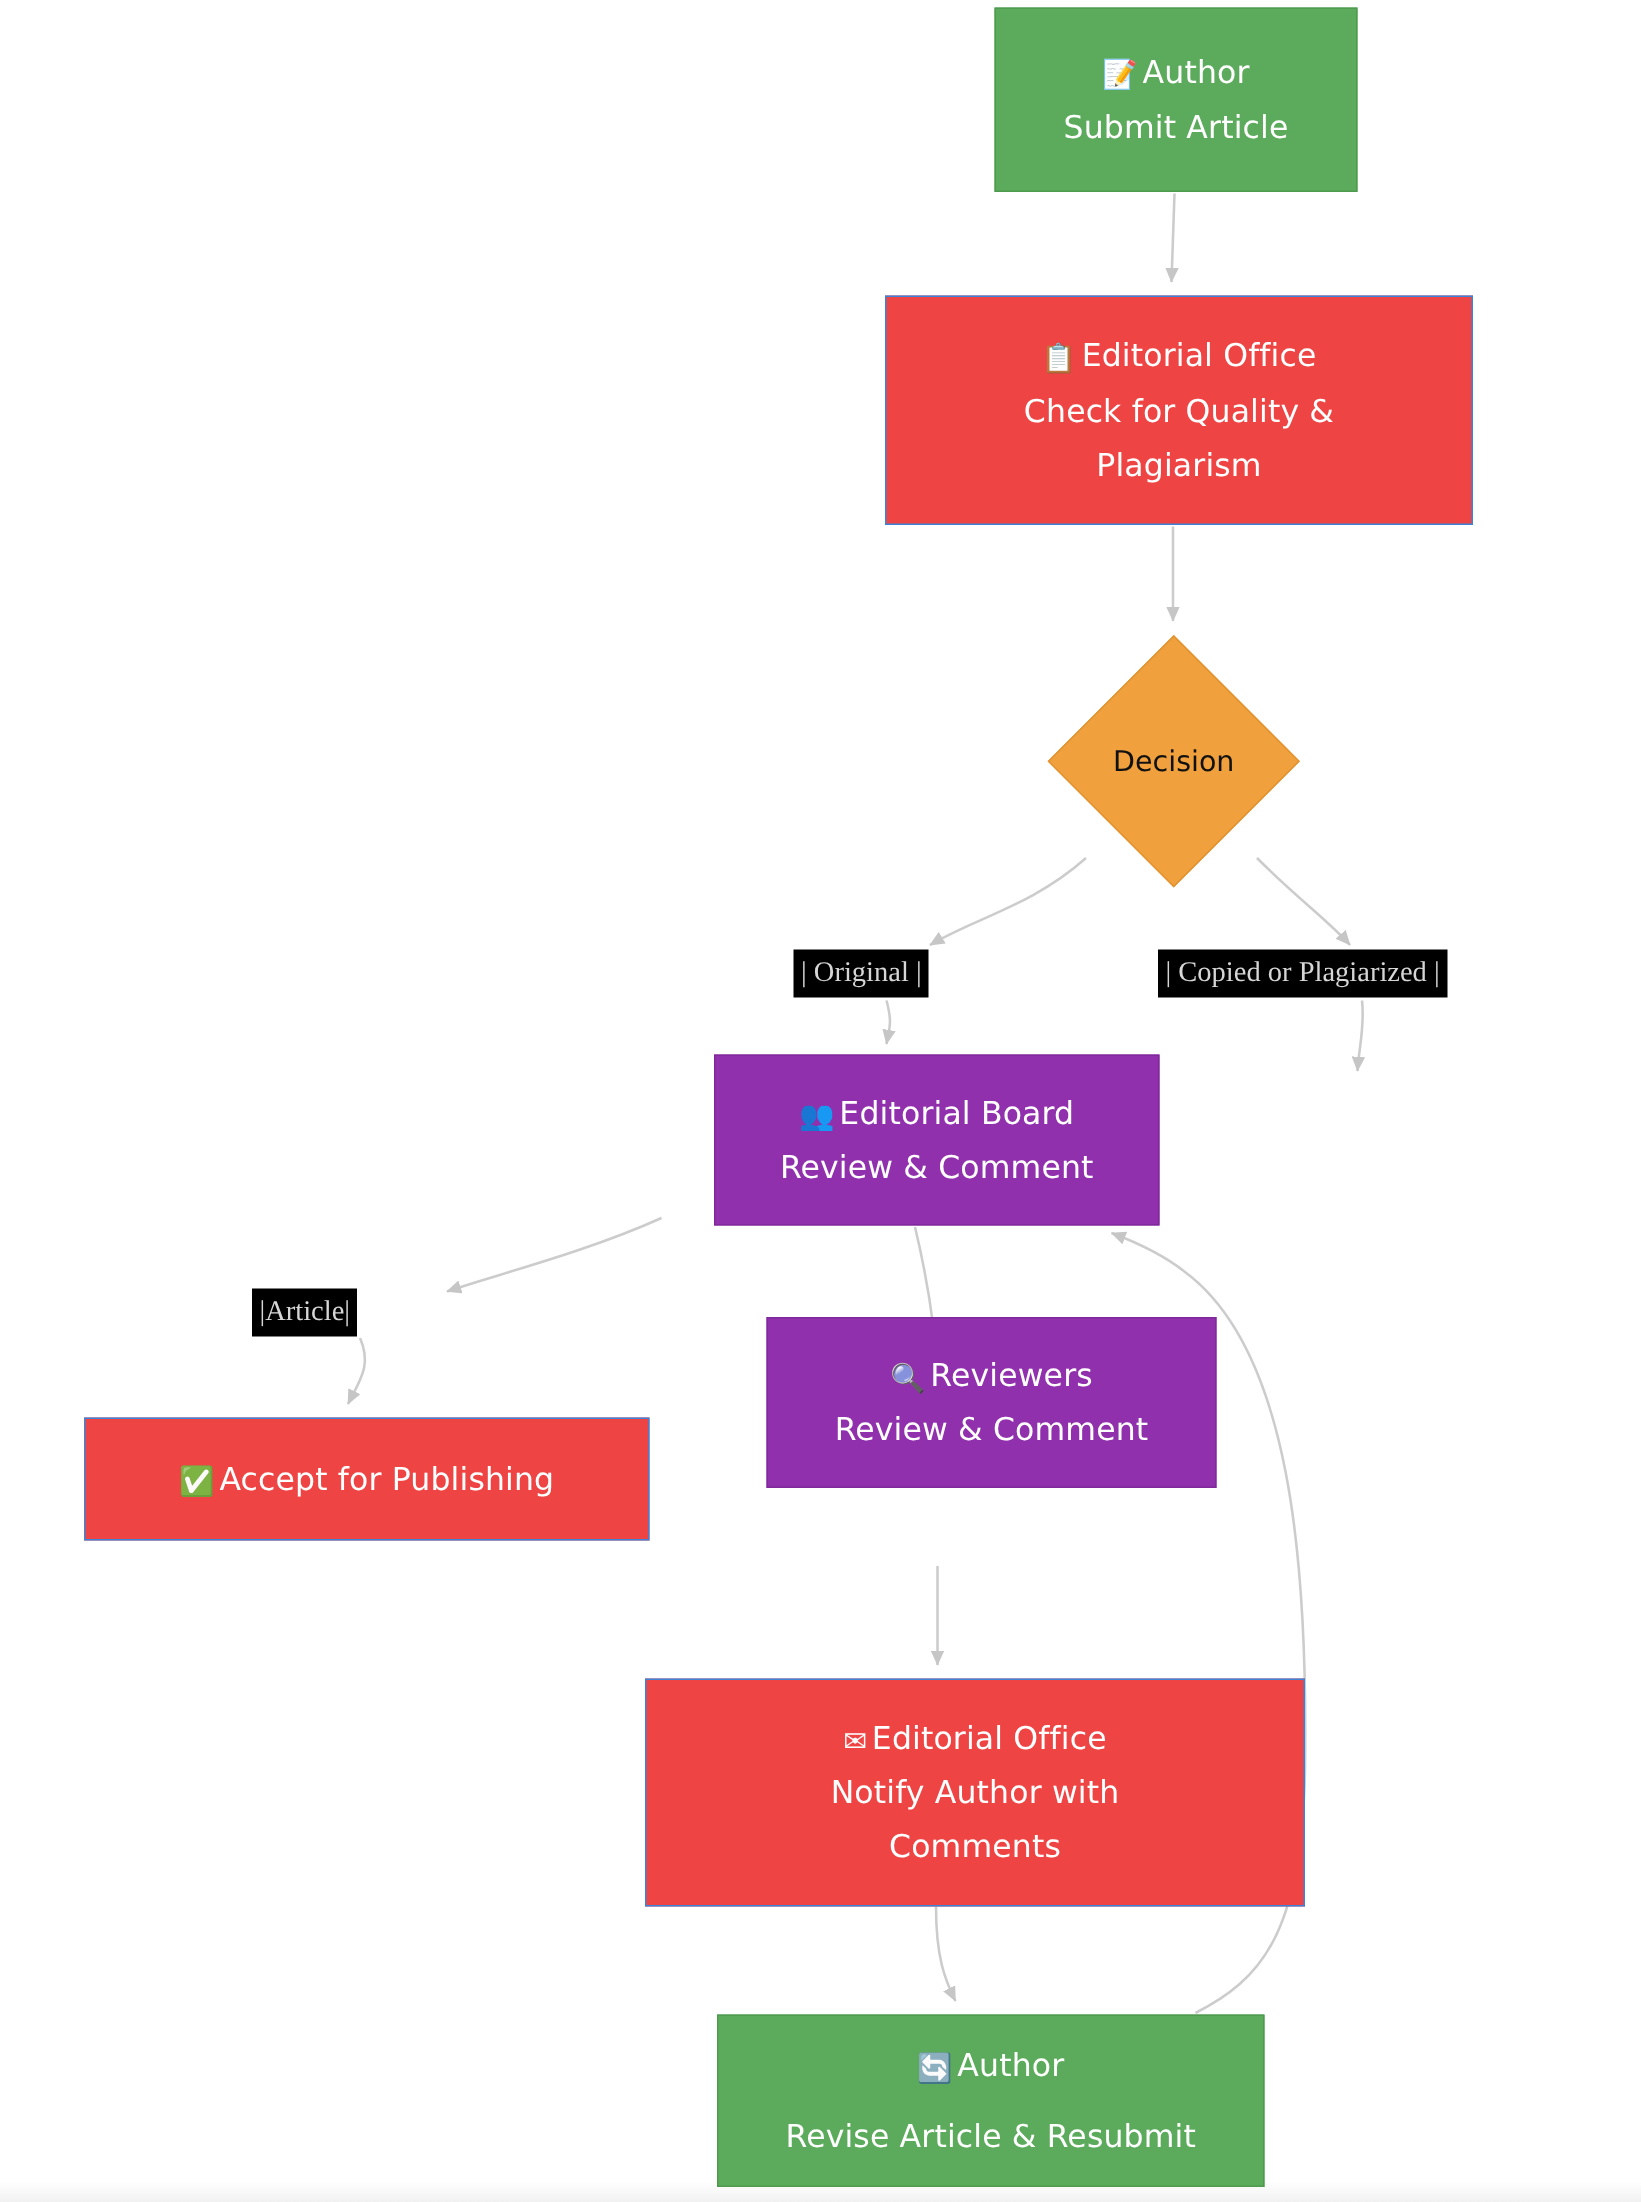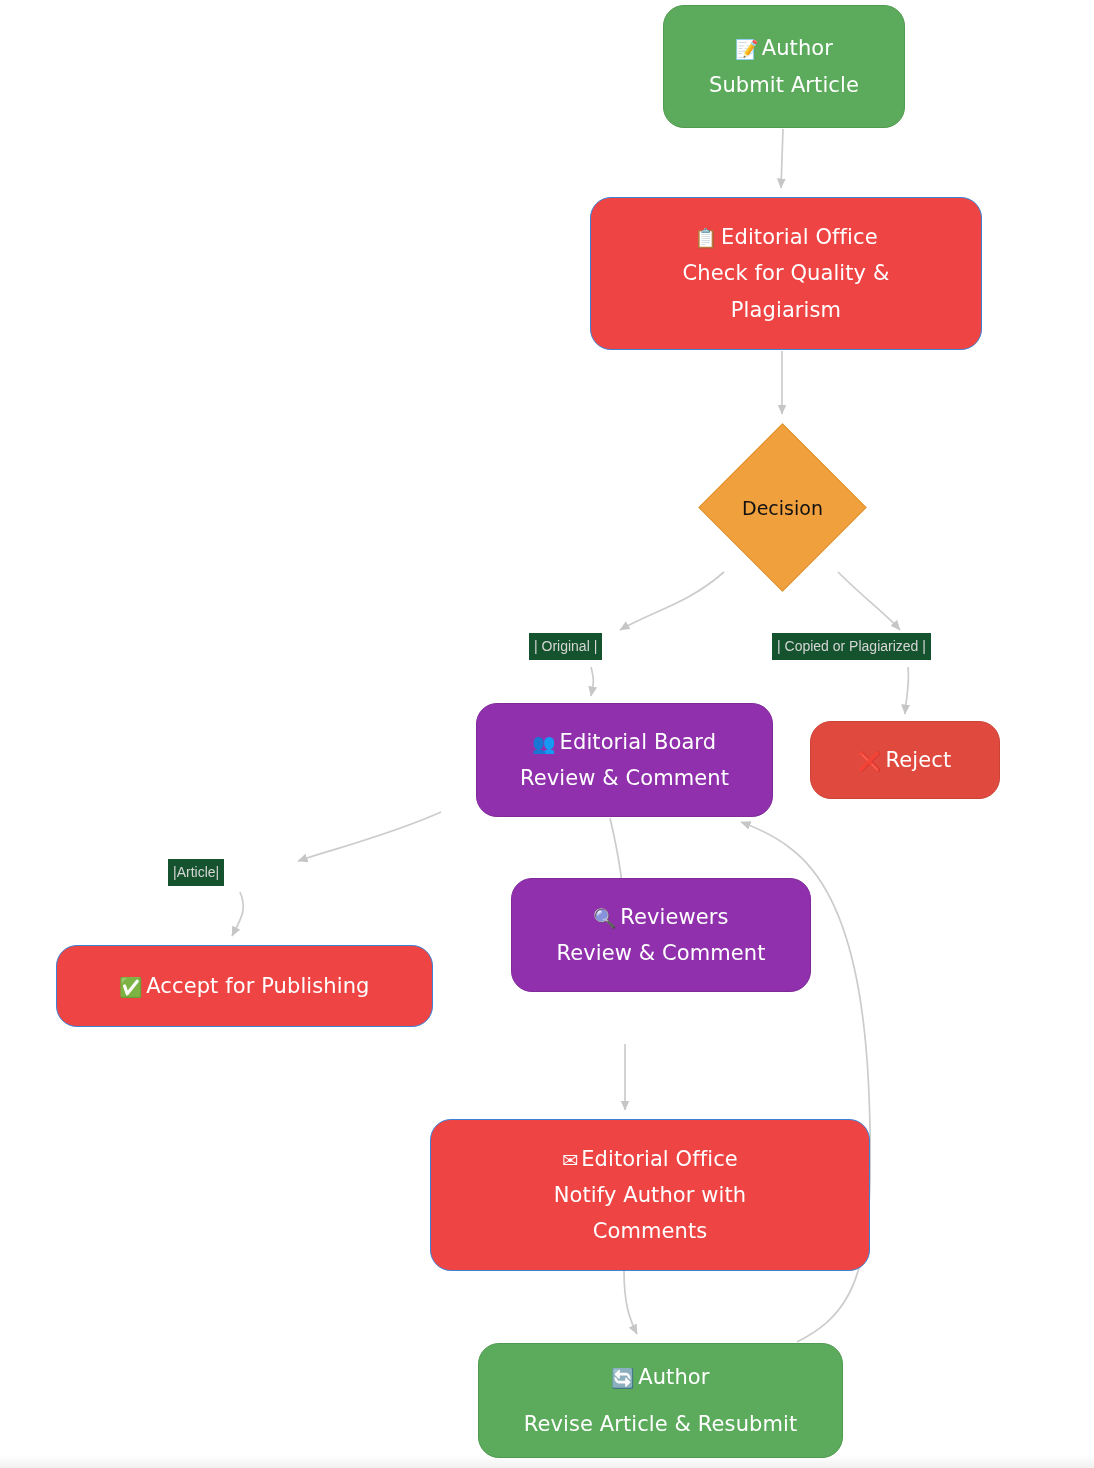--- a/index.html
+++ b/index.html
@@ -29,21 +29,20 @@
     display: flex;
     flex-direction: column;
     align-items: center;
     justify-content: center;
     text-align: center;
     color: #ffffff;
     font-size: 21px;
     line-height: 1.72;
     letter-spacing: 0.1px;
     z-index: 3;
-    border-radius: 21px;
   }
   .node .ln {
     display: block;
     white-space: nowrap;
   }
   .node .emoji {
     font-family: "DejaVu Sans", sans-serif;
     font-size: 19px;
     padding-right: 3px;
     vertical-align: -1px;
@@ -73,28 +72,28 @@
     display: flex;
     align-items: center;
     justify-content: center;
     color: #111111;
     font-size: 19px;
     font-family: "DejaVu Sans", sans-serif;
   }
 
   .edge-label {
     position: absolute;
-    background: #14532d;
+    background: #000000;
     color: #d6d6d6;
-    font-size: 14px;
+    font-size: 19px;
     line-height: 1;
     padding: 6px 5px 7px 5px;
     white-space: nowrap;
     z-index: 4;
-    font-family: Liberation Sans, sans-serif;
+    font-family: Liberation Serif, serif;
   }
 
   .shadow-strip {
     position: absolute;
     left: 0;
     bottom: 0;
     width: 1094px;
     height: 14px;
     background: linear-gradient(to bottom, rgba(0,0,0,0.00), rgba(0,0,0,0.055));
     z-index: 1;
@@ -154,23 +153,20 @@
 
   <div class="edge-label" style="left:529px; top:633px;">| Original |</div>
 
   <div class="edge-label" style="left:772px; top:633px;">| Copied or Plagiarized |</div>
 
   <div class="node n-purple" style="left:440px; top:703px; width:297px; height:114px;">
     <span class="ln"><span class="emoji">👥</span><span>Editorial Board</span></span>
     <span class="ln">Review &amp; Comment</span>
   </div>
 
-  <div class="node n-red" style="left:810px; top:721px; width:190px; height:78px;">
-    <span class="ln"><span class="emoji">❌</span><span>Reject</span></span>
-  </div>
 
   <div class="edge-label" style="left:168px; top:859px;">|Article|</div>
 
   <div class="node n-blue" style="left:56px; top:945px; width:377px; height:82px;">
     <span class="ln"><span class="emoji">✅</span><span>Accept for Publishing</span></span>
   </div>
 
   <div class="node n-purple" style="left:475px; top:878px; width:300px; height:114px;">
     <span class="ln"><span class="emoji">🔍</span><span>Reviewers</span></span>
     <span class="ln">Review &amp; Comment</span>

